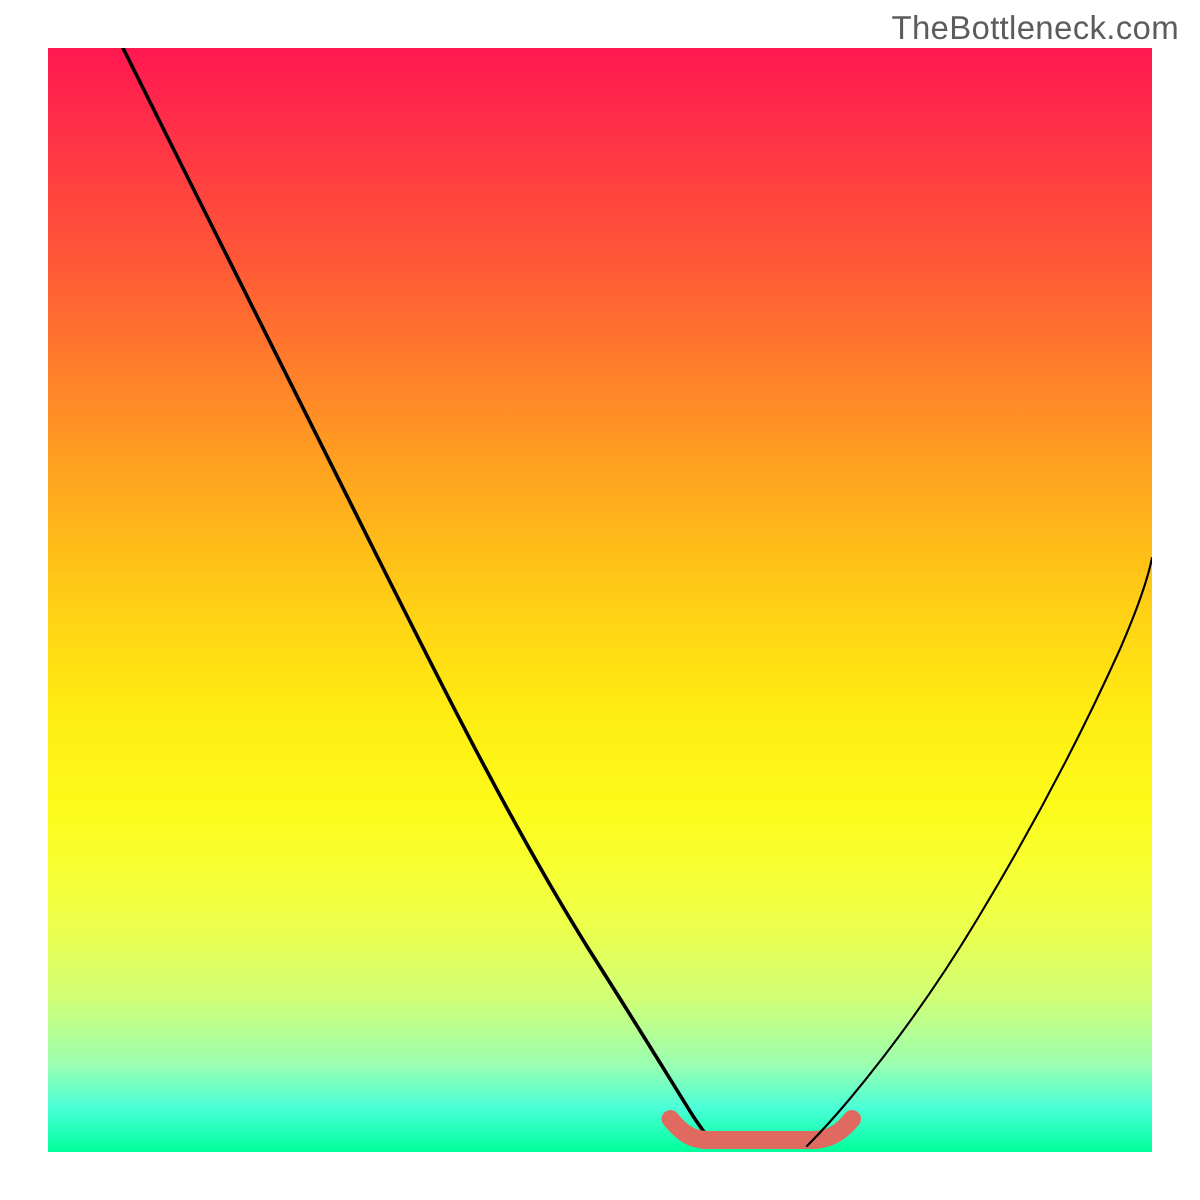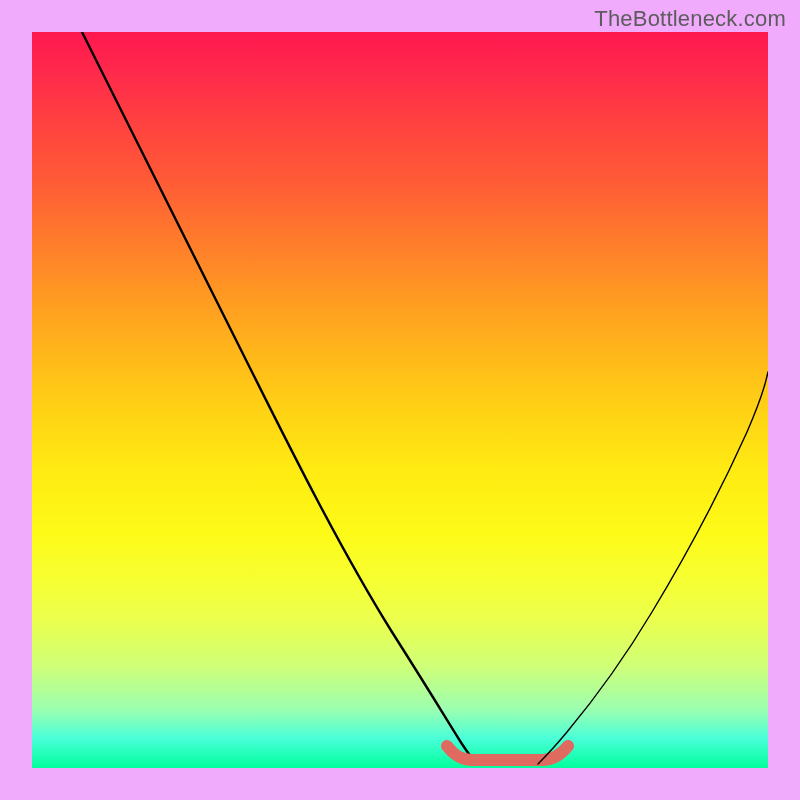--- a/index.html
+++ b/index.html
@@ -1,21 +1,21 @@
 <!DOCTYPE html>
 <html><head>
 <meta charset="utf-8">
 <style>
   * { margin: 0; padding: 0; box-sizing: border-box; }
   html, body { width: 800px; height: 800px; overflow: hidden; background: #000; }
   .frame {
     position: relative;
     width: 800px;
     height: 800px;
-    background: #f0abfc;
+    background: #ffffff;
     text-align: center;
   }
   .watermark {
     position: absolute;
     top: 6px;
     right: 14px;
     font-family: Arial, Helvetica, sans-serif;
     font-size: 22px;
     font-weight: 500;
     color: #5c5c5c;

